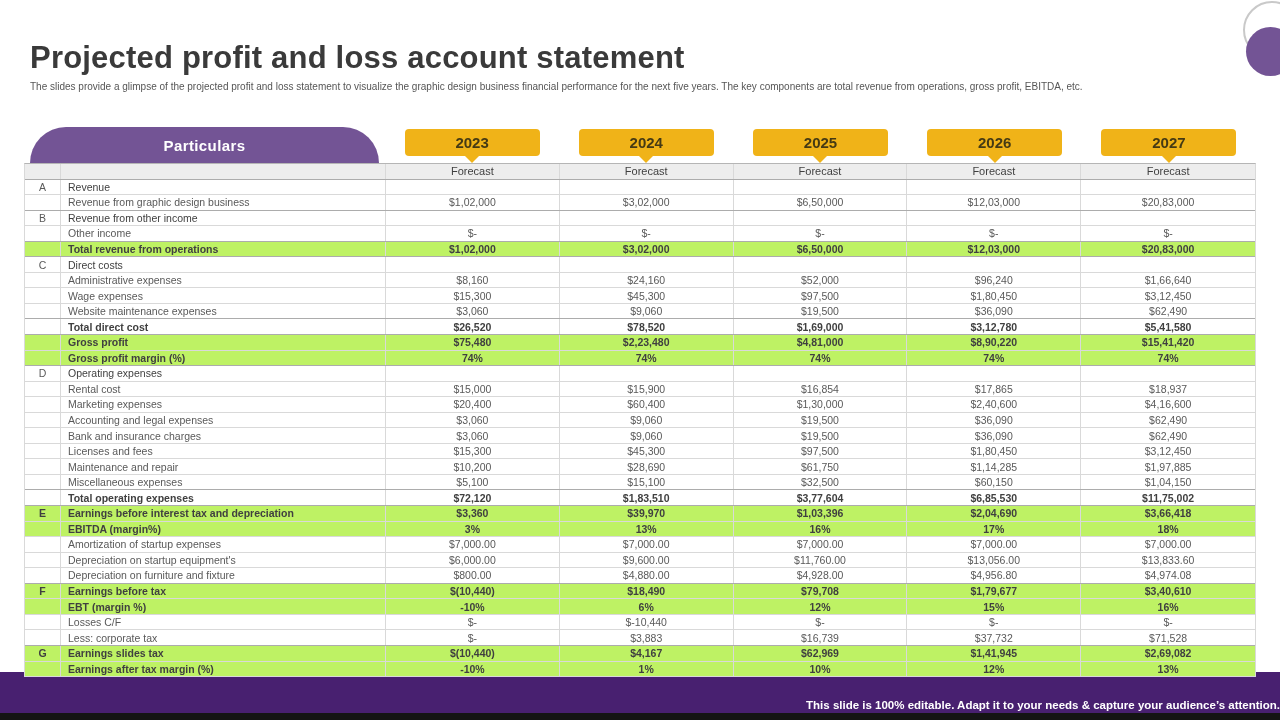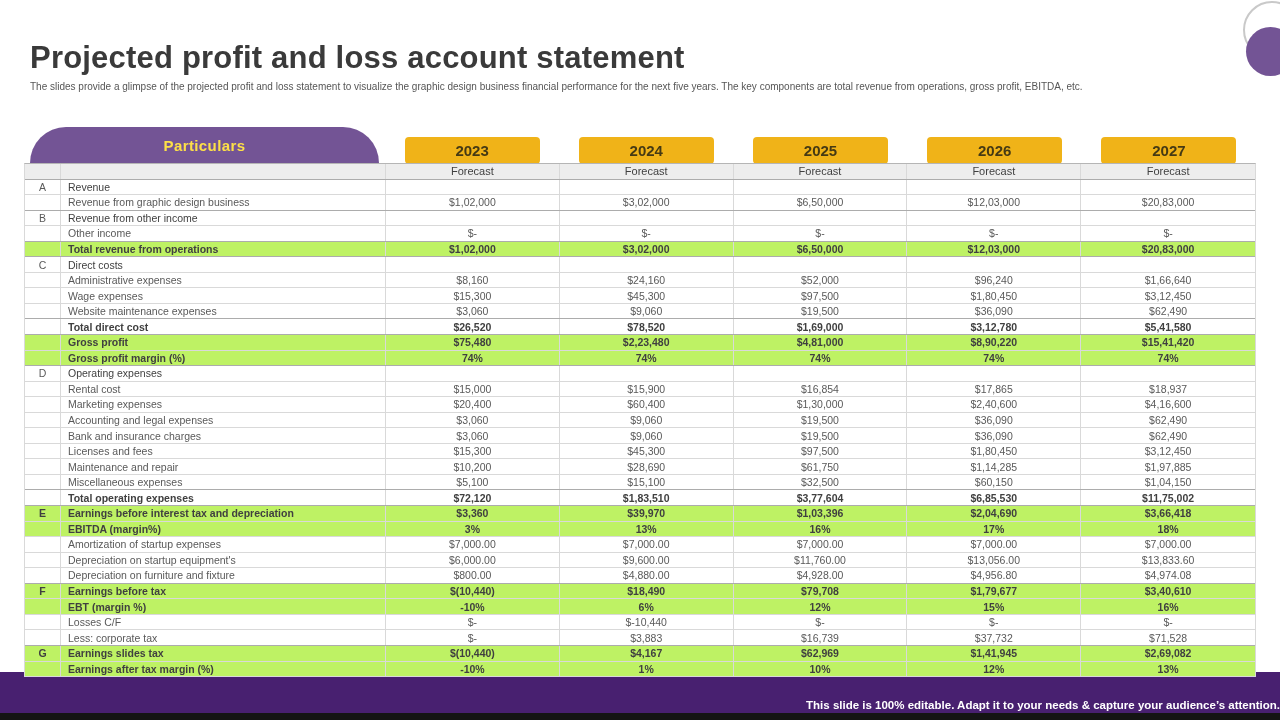--- a/index.html
+++ b/index.html
@@ -15,22 +15,22 @@
   
   .title{position:absolute;left:30px;top:24px;font-size:31px;font-weight:700;
     color:#3a3a3a;letter-spacing:0.2px;margin-top:16px;}
   .subtitle{position:absolute;left:30px;top:80px;width:1200px;font-size:10px;
     line-height:1.35;color:#565656;}
   
   .headband{position:absolute;left:24px;top:127px;width:1232px;height:36px;
     display:grid;grid-template-columns:36px 325px repeat(5,1fr);}
   .particulars{grid-column:1 / span 2;margin:0 6px;background:#735495;
     border-radius:36px 36px 0 0;display:flex;align-items:center;justify-content:center;}
-  .particulars span{color:#fde047;font-weight:700;font-size:15px;letter-spacing:0.4px;}
-  .ycell{position:relative;display:flex;justify-content:center;margin-top:8px;}
+  .particulars span{color:#ffffff;font-weight:700;font-size:15px;letter-spacing:0.4px;}
+  .ycell{position:relative;display:flex;justify-content:center;}
   .badge{position:relative;width:135px;height:27px;margin-top:2px;background:#f0b318;
     border-radius:4px;display:flex;align-items:center;justify-content:center;
     font-size:15px;font-weight:700;color:#453a14;}
   .badge::after{content:"";position:absolute;left:50%;bottom:-7px;transform:translateX(-50%);
     border-left:7px solid transparent;border-right:7px solid transparent;
     border-top:7px solid #f0b318;}
   
   .pl-table{position:absolute;left:24px;top:163px;width:1232px;height:514px;
     display:flex;flex-direction:column;background:#ffffff;
     border:1px solid #d9d9d9;border-top:1px solid #b5b5b5;box-sizing:border-box;z-index:2;}

